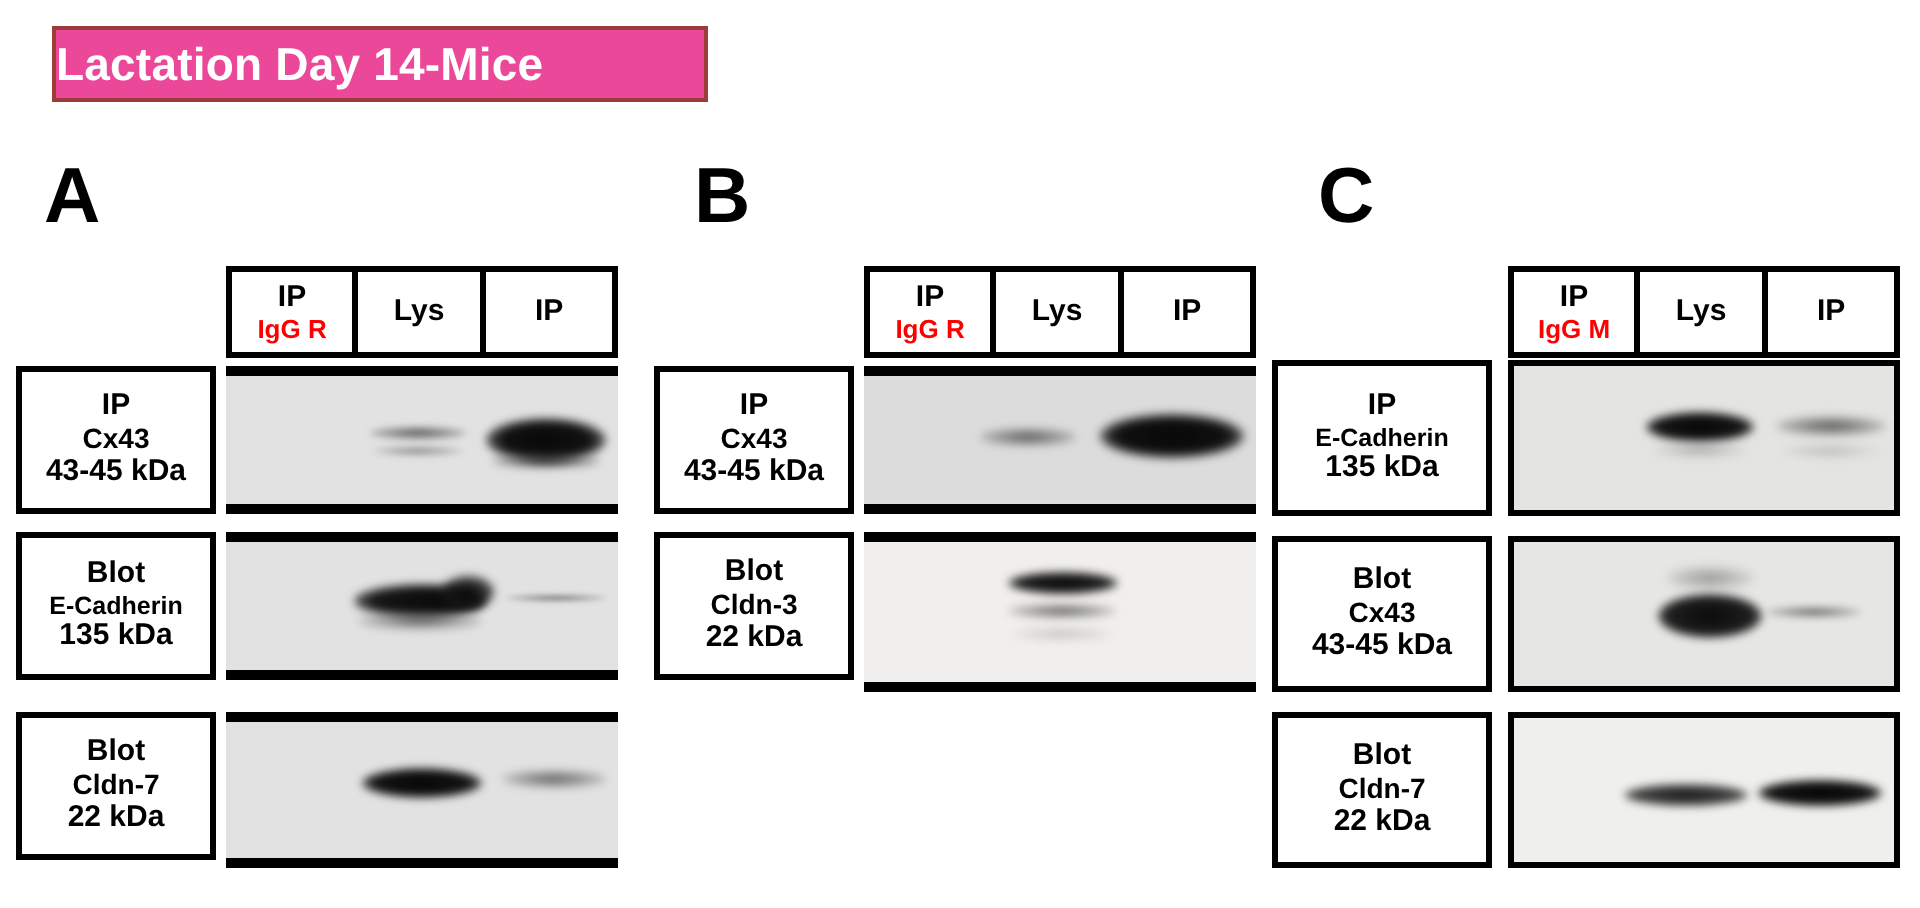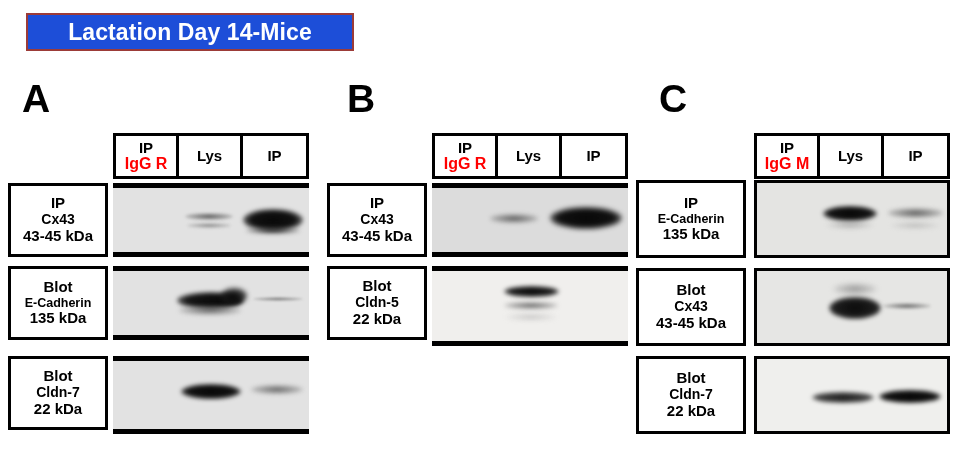--- a/index.html
+++ b/index.html
@@ -15,26 +15,25 @@
     overflow: hidden;
   }
 
   
   #title-banner {
     position: absolute;
     left: 26px;
     top: 13px;
     width: 328px;
     height: 38px;
-    background: #1d4ed8;
+    background: #ec4899;
     border: 2px solid #9c3b38;
     box-sizing: border-box;
     display: flex;
     align-items: center;
-    justify-content: center;
   }
   #title-banner .title-text {
     color: #ffffff;
     font-size: 23px;
     font-weight: bold;
     letter-spacing: 0.1px;
     white-space: nowrap;
   }
 
   
@@ -65,21 +64,21 @@
     background: #fff;
     line-height: 1.02;
   }
   .lane-cell:last-child { border-right: none; }
   .lane-cell .lane-main {
     font-size: 15px;
     font-weight: bold;
     color: #000;
   }
   .lane-cell .lane-sub {
-    font-size: 16px;
+    font-size: 13px;
     font-weight: bold;
     color: #ff0000;
     margin-top: 1px;
   }
 
   
   .row-label {
     position: absolute;
     border: 3px solid #000;
     box-sizing: border-box;
@@ -214,21 +213,21 @@
 </div>
 <div class="blot topbar botbar" style="left:432px; top:183px; width:196px; height:74px; background:#dcdcdc;">
   <div class="film">
     <div class="band" style="left:58px; top:31px; width:48px; height:9px; background:radial-gradient(ellipse at center, rgba(55,55,55,0.80) 0%, rgba(105,105,105,0.40) 62%, rgba(175,175,175,0) 100%); filter:blur(2px);"></div>
     <div class="band" style="left:118px; top:24px; width:72px; height:22px; background:radial-gradient(ellipse at center, rgba(3,3,3,0.99) 0%, rgba(10,10,10,0.97) 55%, rgba(70,70,70,0.42) 82%, rgba(190,190,190,0) 100%); filter:blur(2.4px);"></div>
   </div>
 </div>
 
 <div class="row-label" style="left:327px; top:266px; width:100px; height:74px;">
   <span class="rl-1">Blot</span>
-  <span class="rl-2">Cldn-5</span>
+  <span class="rl-2">Cldn-3</span>
   <span class="rl-3">22 kDa</span>
 </div>
 <div class="blot topbar botbar" style="left:432px; top:266px; width:196px; height:80px; background:#f0efed;">
   <div class="film">
     <div class="band" style="left:72px; top:20px; width:55px; height:11px; background:radial-gradient(ellipse at center, rgba(5,5,5,0.98) 0%, rgba(15,15,15,0.93) 56%, rgba(90,90,90,0.35) 84%, rgba(200,200,200,0) 100%); filter:blur(2px);"></div>
     <div class="band" style="left:72px; top:36px; width:54px; height:7px; background:radial-gradient(ellipse at center, rgba(55,55,55,0.80) 0%, rgba(110,110,110,0.38) 62%, rgba(190,190,190,0) 100%); filter:blur(2px);"></div>
     <div class="band" style="left:74px; top:48px; width:50px; height:6px; background:radial-gradient(ellipse at center, rgba(120,120,120,0.42) 0%, rgba(170,170,170,0.18) 65%, rgba(230,230,230,0) 100%); filter:blur(2.4px);"></div>
   </div>
 </div>
 

